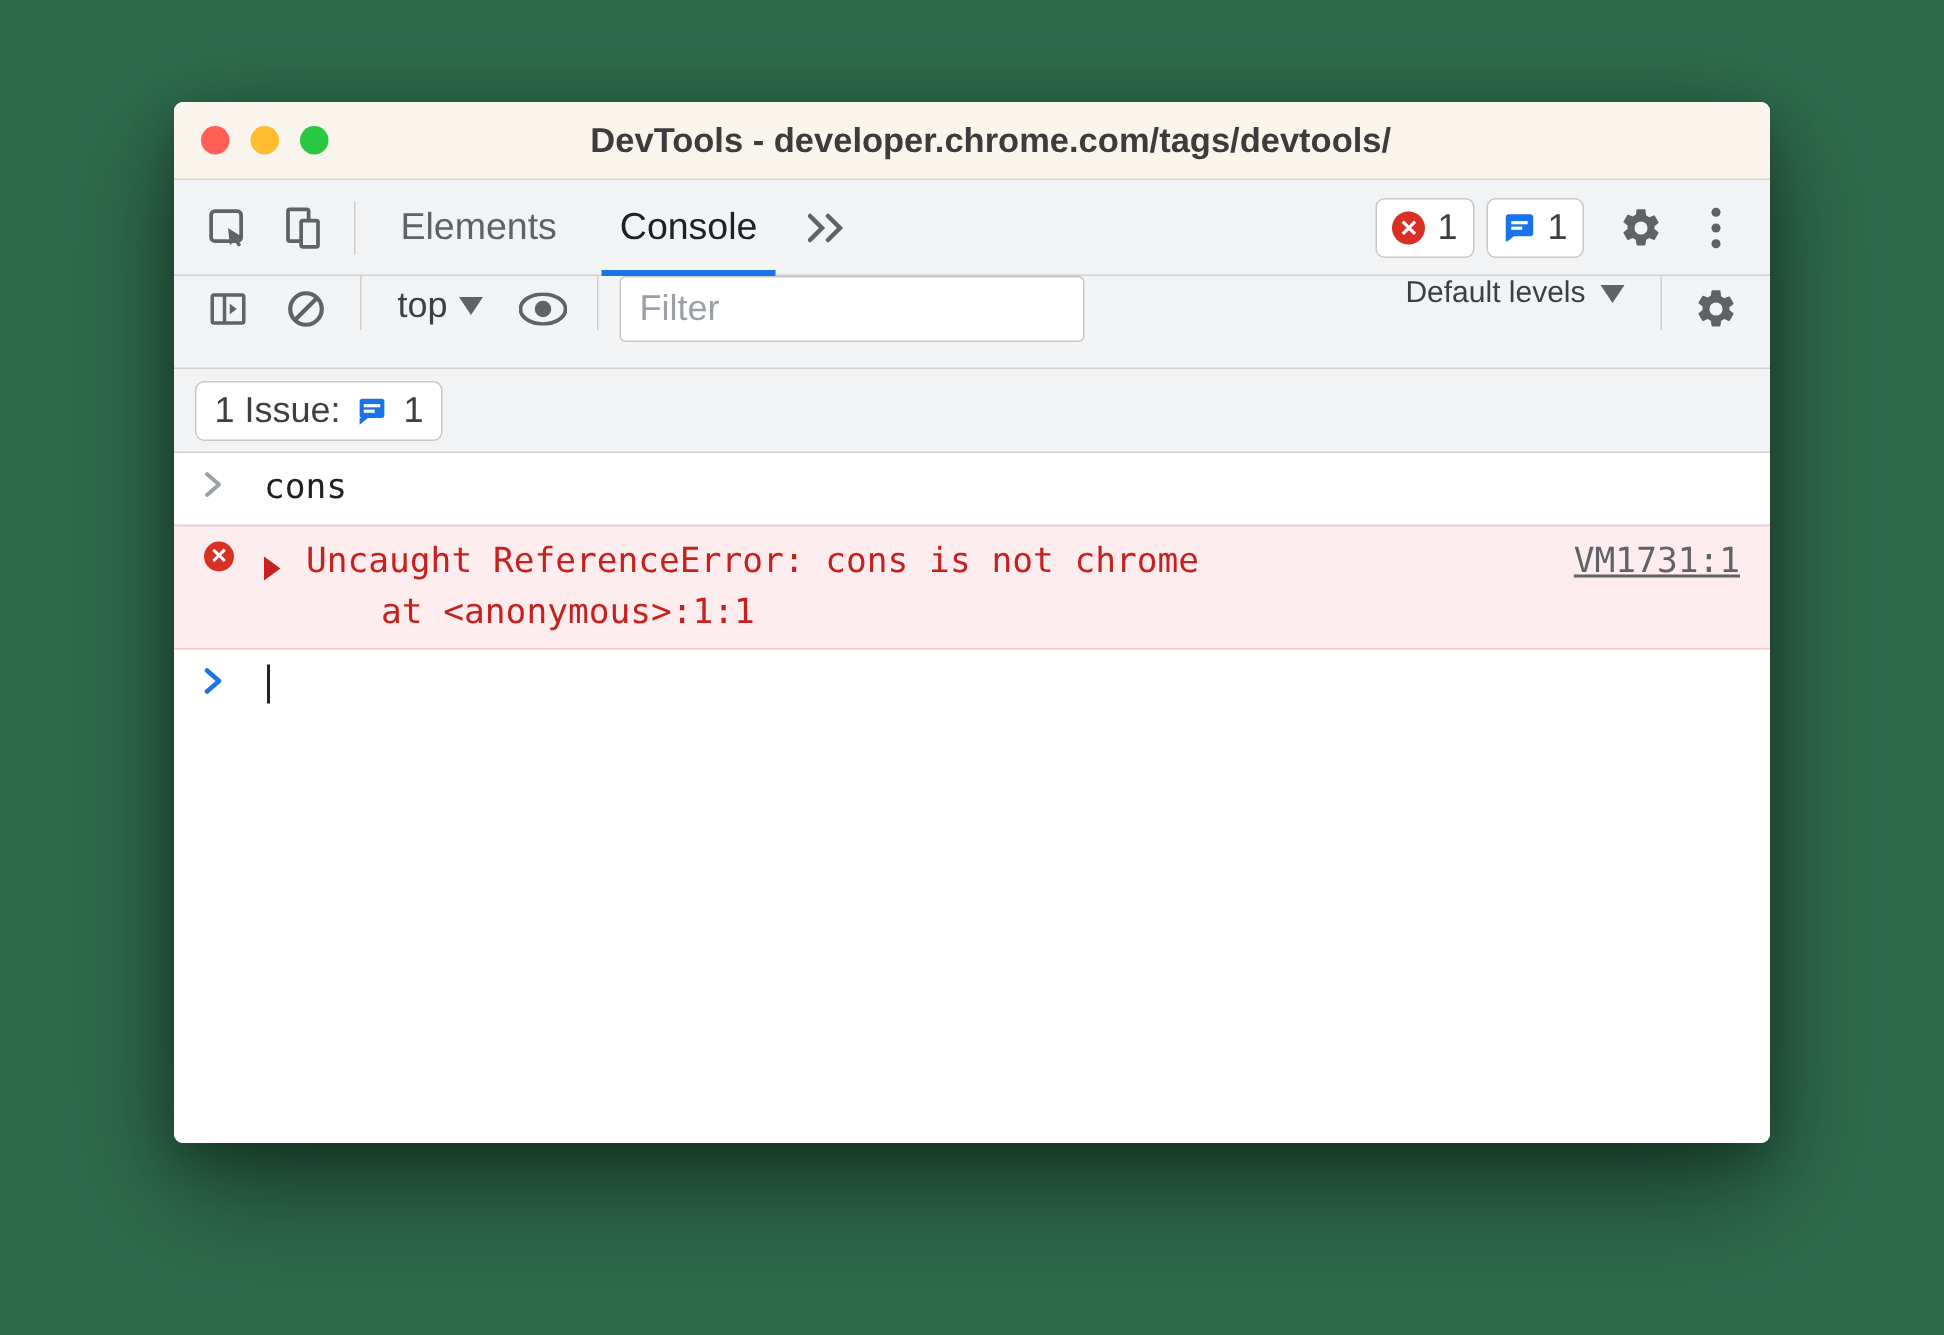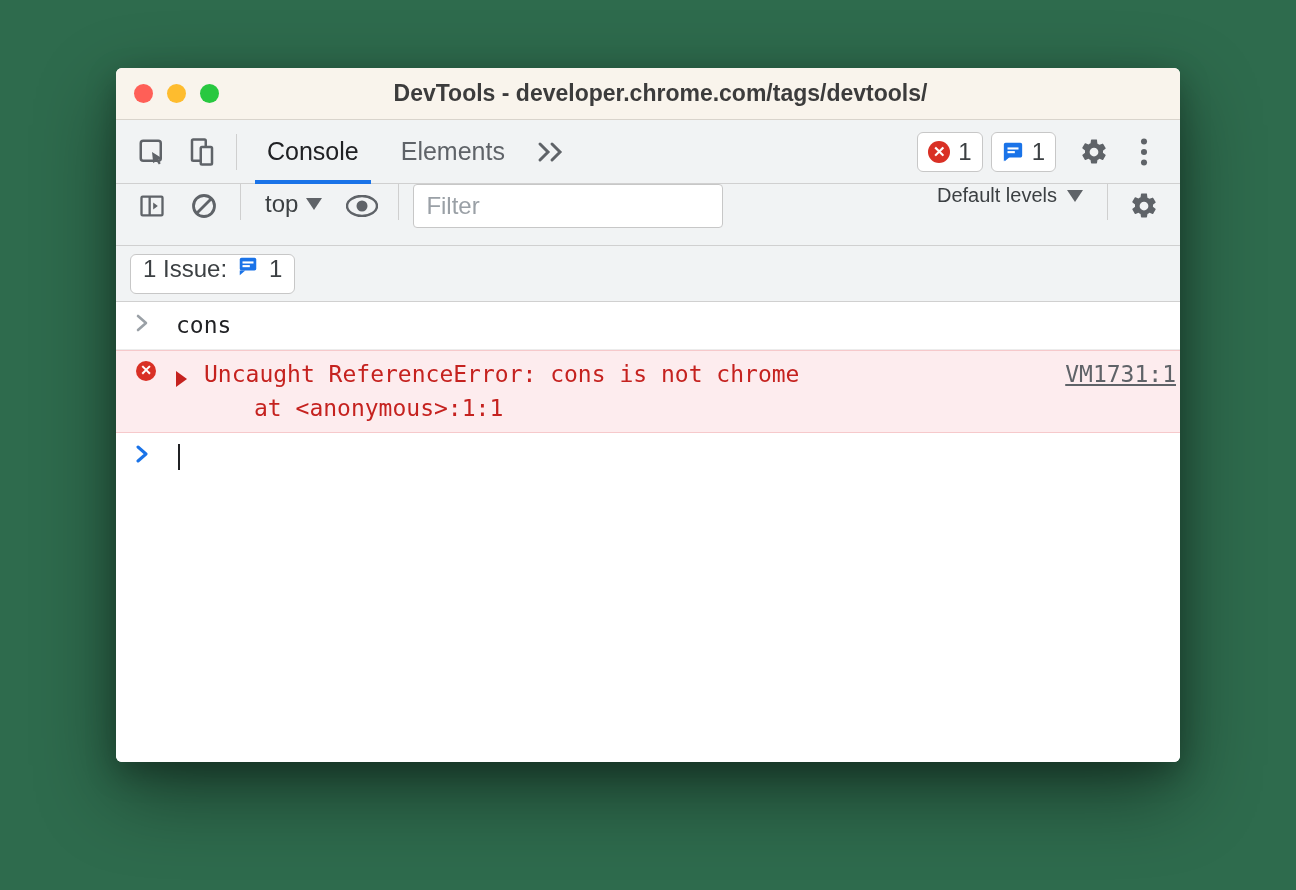--- a/index.html
+++ b/index.html
@@ -140,36 +140,36 @@
   }
   
   .toolbar3 {
     height: 56px;
     background:#f1f3f4;
     border-bottom:1px solid #d0d0d0;
     display:flex;align-items:center;
     padding: 0 14px;
   }
   .issue-chip {
-    display:flex;gap:10px;
+    display:flex;align-items:center;gap:10px;
     border:1.5px solid #c7c7c7;
     border-radius:6px;
     background:#fff;
     height:40px;
     padding:0 12px;
     font-size:24px;
     color:#3c4043;
     cursor:pointer;
   }
   
   .console-area { flex:1; background:#fff; overflow:auto; }
   .row {
     display:flex;
     align-items:flex-start;
-    padding: 6px 4px 6px 20px;
+    padding: 6px 20px 6px 20px;
     border-bottom:1px solid #ececec;
     font-family: Menlo, Consolas, monospace;
     font-size:23px;
     line-height:1.5;
   }
   .row .gutter {
     width: 40px;
     display:flex;
     align-items:flex-start;
     justify-content:flex-start;
@@ -242,25 +242,25 @@
         <path d="M12 12 L20 17 L17 18 L19 21 L17.5 22 L15.5 19 L13 21 Z" fill="#5f6368" stroke="none"></path>
       </svg>
     </div>
     <div class="tb-icon">
       <svg width="30" height="30" viewBox="0 0 24 24" fill="none" stroke="#5f6368" stroke-width="2">
         <rect x="4" y="2" width="11" height="17" rx="1"></rect>
         <rect x="11" y="8" width="9" height="14" rx="1" fill="#f1f3f4"></rect>
       </svg>
     </div>
     <div class="vdiv"></div>
+    <div class="tab">
+      <span>Elements</span>
+    </div>
     <div class="tab active">
       <span>Console</span>
-    </div>
-    <div class="tab">
-      <span>Elements</span>
     </div>
     <div class="tb-icon">
       <svg width="30" height="24" viewBox="0 0 30 24" fill="none" stroke="#5f6368" stroke-width="3" stroke-linecap="round">
         <path d="M4 7 L12 15 L4 23" transform="translate(0,-3)"></path>
         <path d="M16 7 L24 15 L16 23" transform="translate(0,-3)"></path>
       </svg>
     </div>
     <div class="spacer"></div>
     <div class="badge-group">
       <div class="badge">

